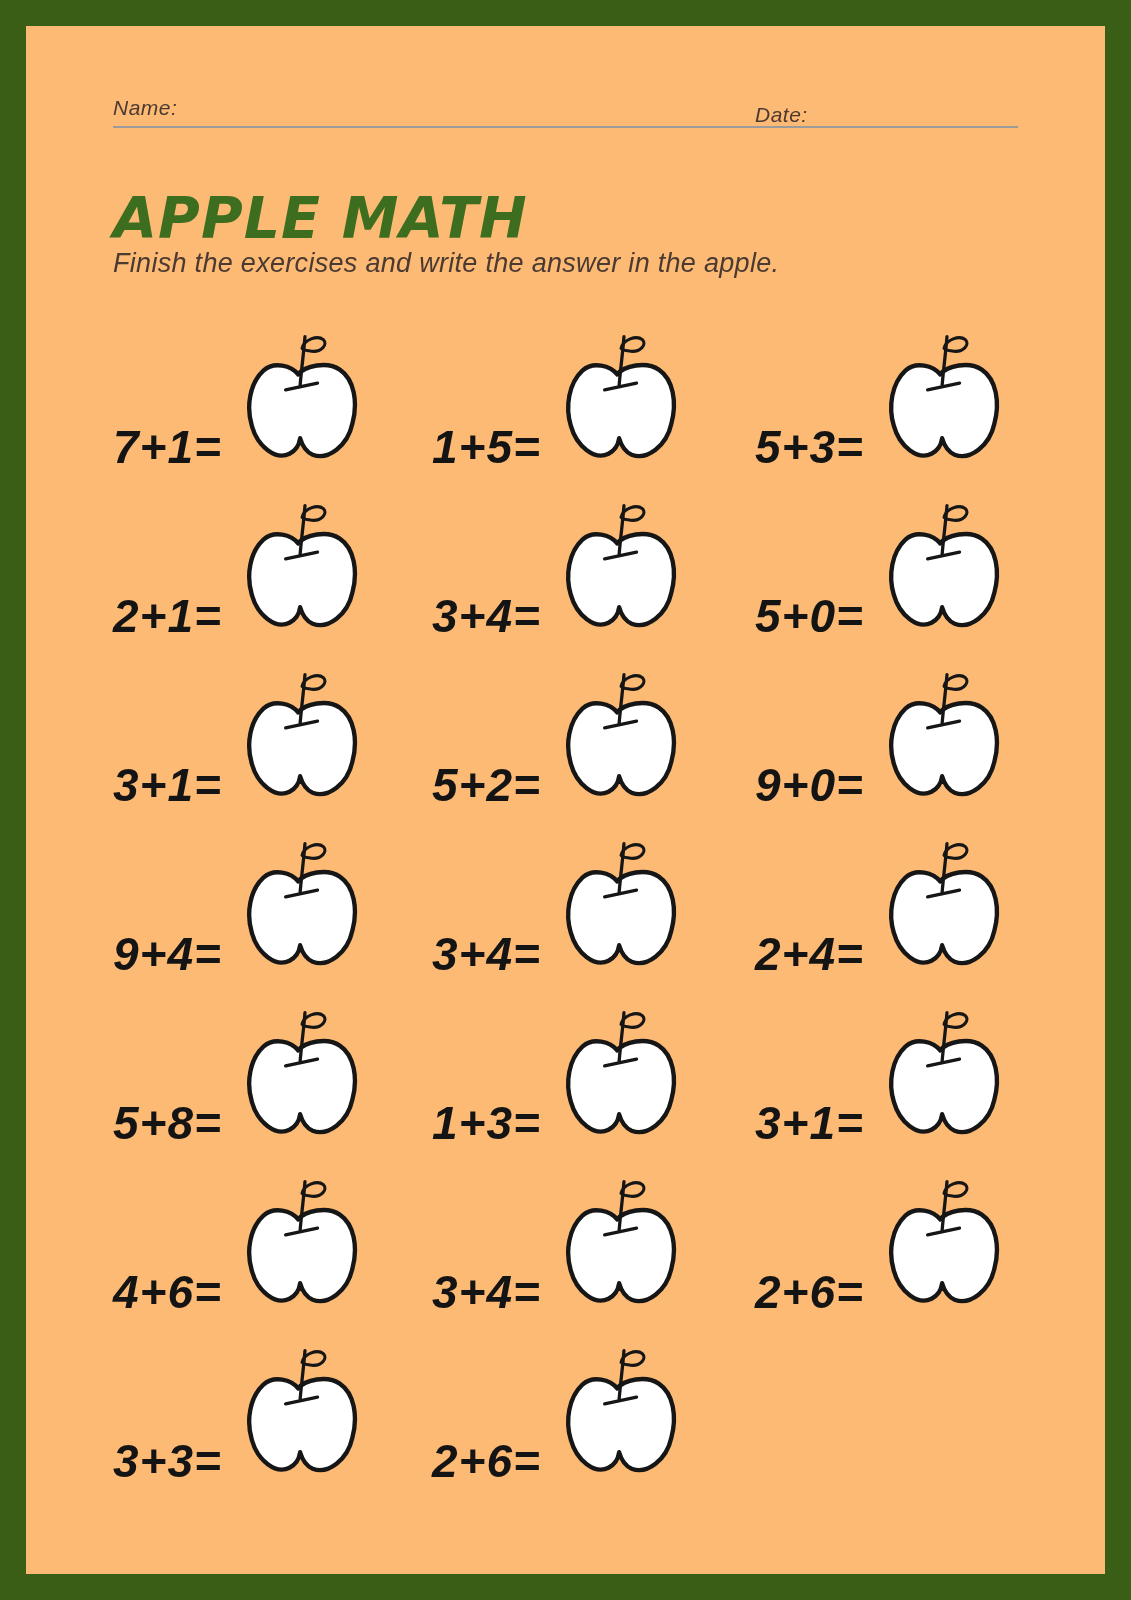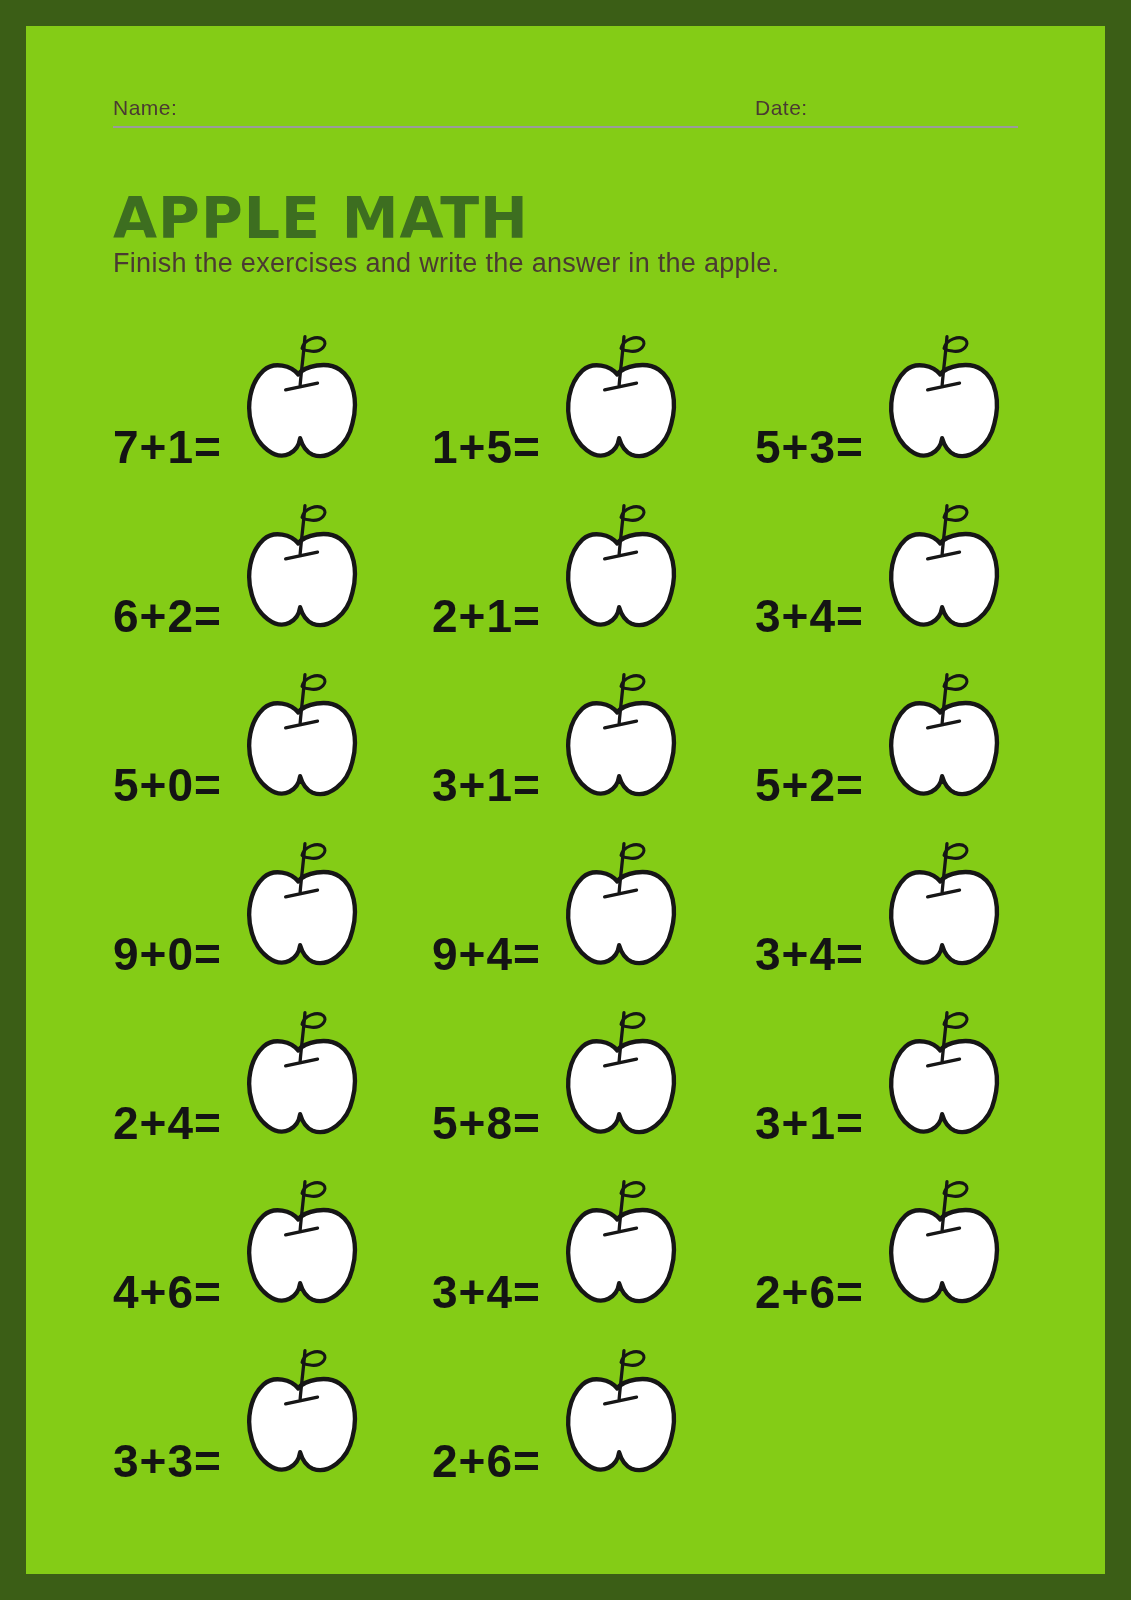--- a/index.html
+++ b/index.html
@@ -6,41 +6,42 @@
   body { font-family: "Liberation Sans", sans-serif; }
 
   .page {
     width: 1131px;
     height: 1600px;
     background: #3b5e16;          
     box-sizing: border-box;
     padding: 26px;
   }
   .sheet {
-    background: #84cc16;
+    background: #fdba74;
     width: 100%;
     height: 100%;
     box-sizing: border-box;
     padding: 70px 87px 0 87px;
     overflow: hidden;
+    font-style: italic;
   }
 
   
   .header-line {
     position: relative;
     border-bottom: 2px solid #9b9b9b;
     padding-bottom: 8px;
     height: 22px;
   }
   .field-label {
     font-size: 21px;
     color: #4a3a32;
     letter-spacing: 0.5px;
   }
-  .date-label { position: absolute; left: 642px; top: 0; }
+  .date-label { position: absolute; left: 642px; top: 7px; }
 
   
   .title {
     margin-top: 60px;
     font-family: "DejaVu Sans", sans-serif;
     font-weight: 800;
     font-size: 57px;
     line-height: 1.06;
     letter-spacing: 1px;
     color: #3d6e20;
@@ -127,28 +128,20 @@
       <div class="cell">
         <span class="eq">5+3=</span>
         <span class="apple-wrap">
           <svg class="apple" viewBox="0 0 130 150">
               <use href="#apple-sym"></use>
             </svg>
         </span>
       </div>
 
       <div class="cell">
-        <span class="eq">6+2=</span>
-        <span class="apple-wrap">
-          <svg class="apple" viewBox="0 0 130 150">
-              <use href="#apple-sym"></use>
-            </svg>
-        </span>
-      </div>
-      <div class="cell">
         <span class="eq">2+1=</span>
         <span class="apple-wrap">
           <svg class="apple" viewBox="0 0 130 150">
               <use href="#apple-sym"></use>
             </svg>
         </span>
       </div>
       <div class="cell">
         <span class="eq">3+4=</span>
         <span class="apple-wrap">
@@ -211,20 +204,28 @@
       <div class="cell">
         <span class="eq">2+4=</span>
         <span class="apple-wrap">
           <svg class="apple" viewBox="0 0 130 150">
               <use href="#apple-sym"></use>
             </svg>
         </span>
       </div>
       <div class="cell">
         <span class="eq">5+8=</span>
+        <span class="apple-wrap">
+          <svg class="apple" viewBox="0 0 130 150">
+              <use href="#apple-sym"></use>
+            </svg>
+        </span>
+      </div>
+      <div class="cell">
+        <span class="eq">1+3=</span>
         <span class="apple-wrap">
           <svg class="apple" viewBox="0 0 130 150">
               <use href="#apple-sym"></use>
             </svg>
         </span>
       </div>
 
       <div class="cell">
         <span class="eq">3+1=</span>
         <span class="apple-wrap">

